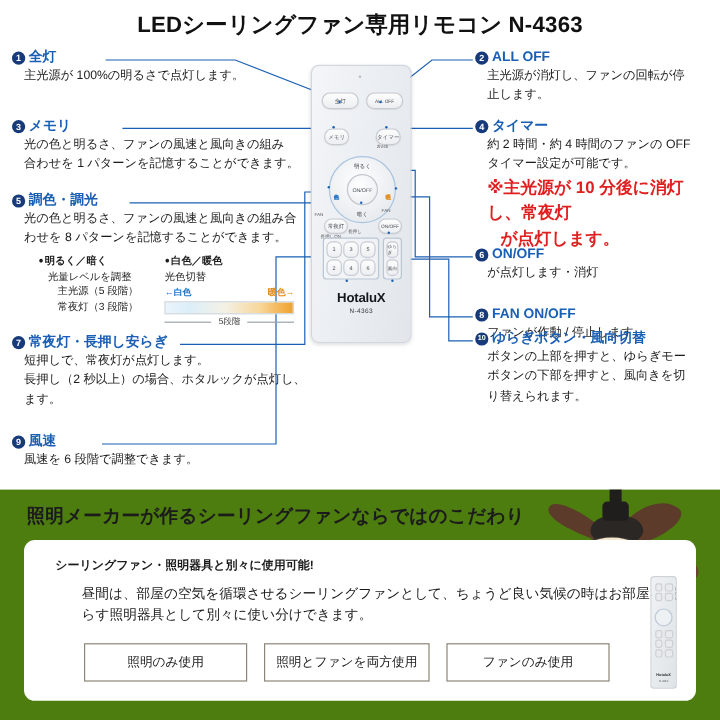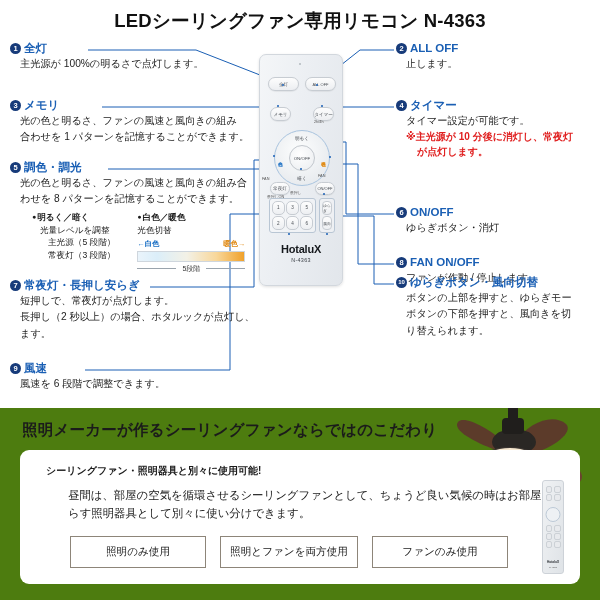--- a/index.html
+++ b/index.html
@@ -32,21 +32,21 @@
   .badge{
     flex:0 0 auto;width:11px;height:11px;border-radius:50%;
     background:#173b7a;color:#fff;font-size:7.5px;font-weight:bold;
     display:flex;align-items:center;justify-content:center;
     line-height:1;font-family:"Liberation Sans",sans-serif;
   }
   .cal-body{
     font-size:10.2px;line-height:1.62;color:#1c1c1c;
     margin-top:1px;padding-left:10px;
   }
-  .warn{color:#e02020;font-weight:bold;font-size:10px;line-height:1.5;}
+  .warn{color:#e02020;font-weight:bold;font-size:14px;line-height:1.5;}
   .warn .ind{display:block;padding-left:11px;}
 
   
   .spec{display:flex;gap:10px;margin-top:3px;padding-left:10px;}
   .spec-col{font-size:8.6px;line-height:1.5;color:#1c1c1c;margin-left:12px;}
   .spec-col .b{font-weight:bold;}
   .dot::before{content:"\25CF";font-size:7px;margin-right:1px;vertical-align:1px;}
   .spec-col .ind1{padding-left:8px;}
   .spec-col .ind2{padding-left:16px;}
 
@@ -247,20 +247,21 @@
         <div>主光源が 100%の明るさで点灯します。</div>
       </div>
     </div>
 
     <div class="cal" style="left:396px;top:6px;width:196px;">
       <div class="cal-head">
         <span class="badge">2</span>
         <span>ALL OFF</span>
       </div>
       <div class="cal-body">
+        <div>主光源が消灯し、ファンの回転が停</div>
         <div>止します。</div>
       </div>
     </div>
 
     <div class="cal" style="left:10px;top:63px;width:245px;">
       <div class="cal-head">
         <span class="badge">3</span>
         <span>メモリ</span>
       </div>
       <div class="cal-body">
@@ -268,20 +269,21 @@
         <div>合わせを 1 パターンを記憶することができます。</div>
       </div>
     </div>
 
     <div class="cal" style="left:396px;top:63px;width:200px;">
       <div class="cal-head">
         <span class="badge">4</span>
         <span>タイマー</span>
       </div>
       <div class="cal-body">
+        <div>約 2 時間・約 4 時間のファンの OFF</div>
         <div>タイマー設定が可能です。</div>
         <div class="warn">
           <div>※主光源が 10 分後に消灯し、常夜灯</div>
           <div class="ind">が点灯します。</div>
         </div>
       </div>
     </div>
 
     <div class="cal" style="left:10px;top:125px;width:245px;">
       <div class="cal-head">
@@ -316,21 +318,21 @@
         </div>
       </div>
     </div>
 
     <div class="cal" style="left:396px;top:170px;width:196px;">
       <div class="cal-head">
         <span class="badge">6</span>
         <span>ON/OFF</span>
       </div>
       <div class="cal-body">
-        <div>ゆらぎボタン・消灯</div>
+        <div>が点灯します・消灯</div>
       </div>
     </div>
 
     <div class="cal" style="left:10px;top:243px;width:248px;">
       <div class="cal-head">
         <span class="badge">7</span>
         <span>常夜灯・長押し安らぎ</span>
       </div>
       <div class="cal-body">
         <div>短押しで、常夜灯が点灯します。</div>

